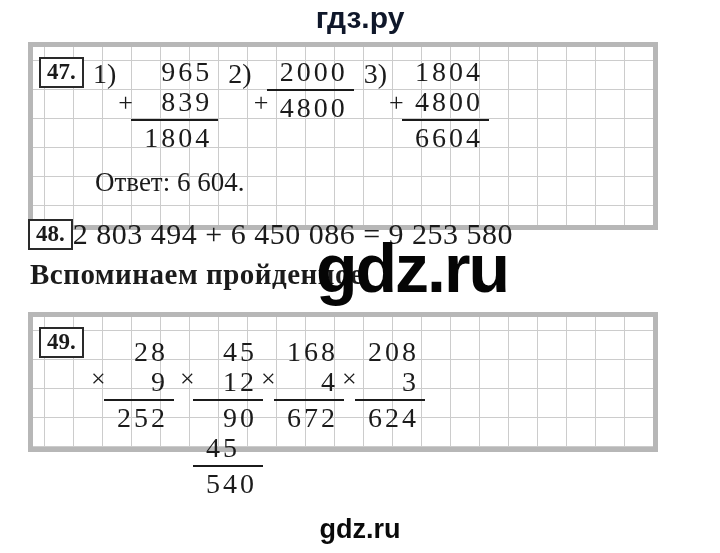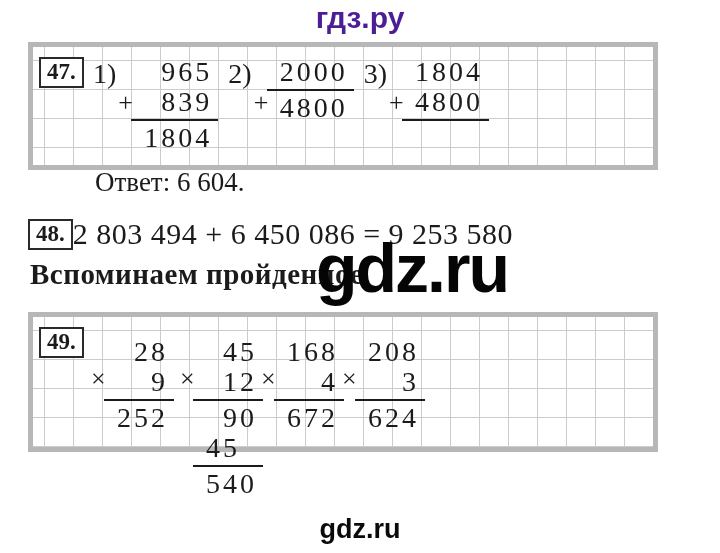--- a/index.html
+++ b/index.html
@@ -16,40 +16,40 @@
     background:#ffffff;
     color:var(--text);
     font-family:"Liberation Serif", serif;
     overflow:hidden;
   }
   .site-header {
     position:absolute; top:1px; left:0; right:0;
     text-align:center;
     font-family:"Liberation Sans", sans-serif;
     font-weight:bold; font-size:30px;
-    color:#4c1d95;
+    color:#0f172a;
   }
   .site-footer {
     position:absolute; top:514px; left:0; right:0;
     text-align:center;
     font-family:"Liberation Sans", sans-serif;
     font-weight:bold; font-size:27px;
     color:#0a0a0a;
   }
   .task-box {
     position:absolute; left:28px; width:630px;
     border:5px solid var(--box-border);
     background-color:#ffffff;
     background-image:
       linear-gradient(to right, var(--grid-line) 1px, transparent 1px),
       linear-gradient(to bottom, var(--grid-line) 1px, transparent 1px);
     background-size:29px 29px;
     background-position:11px 13px;
   }
-  .box47 { top:42px; height:128px; }
+  .box47 { top:42px; height:188px; }
   .box49 { top:312px; height:140px; }
   .task-label {
     position:absolute; left:6px; top:10px;
     display:inline-block;
     border:2px solid var(--label-border);
     background:#ffffff;
     padding:0 6px 1px 6px;
     font-weight:bold; font-size:23px;
     line-height:26px;
   }
@@ -151,20 +151,21 @@
         </div>
       </div>
 
       <div class="problem">
         <span class="idx">3)</span>
         <div class="calc">
           <span class="op">+</span>
           <span class="num">1804</span>
           <span class="num">4800</span>
           <div class="rule"></div>
+          <span class="num">6604</span>
         </div>
       </div>
 
     </div>
 
     <div class="answer">Ответ: 6 604.</div>
   </section>
 
   <div class="eq-row">
     <span class="task-label">48.</span>

